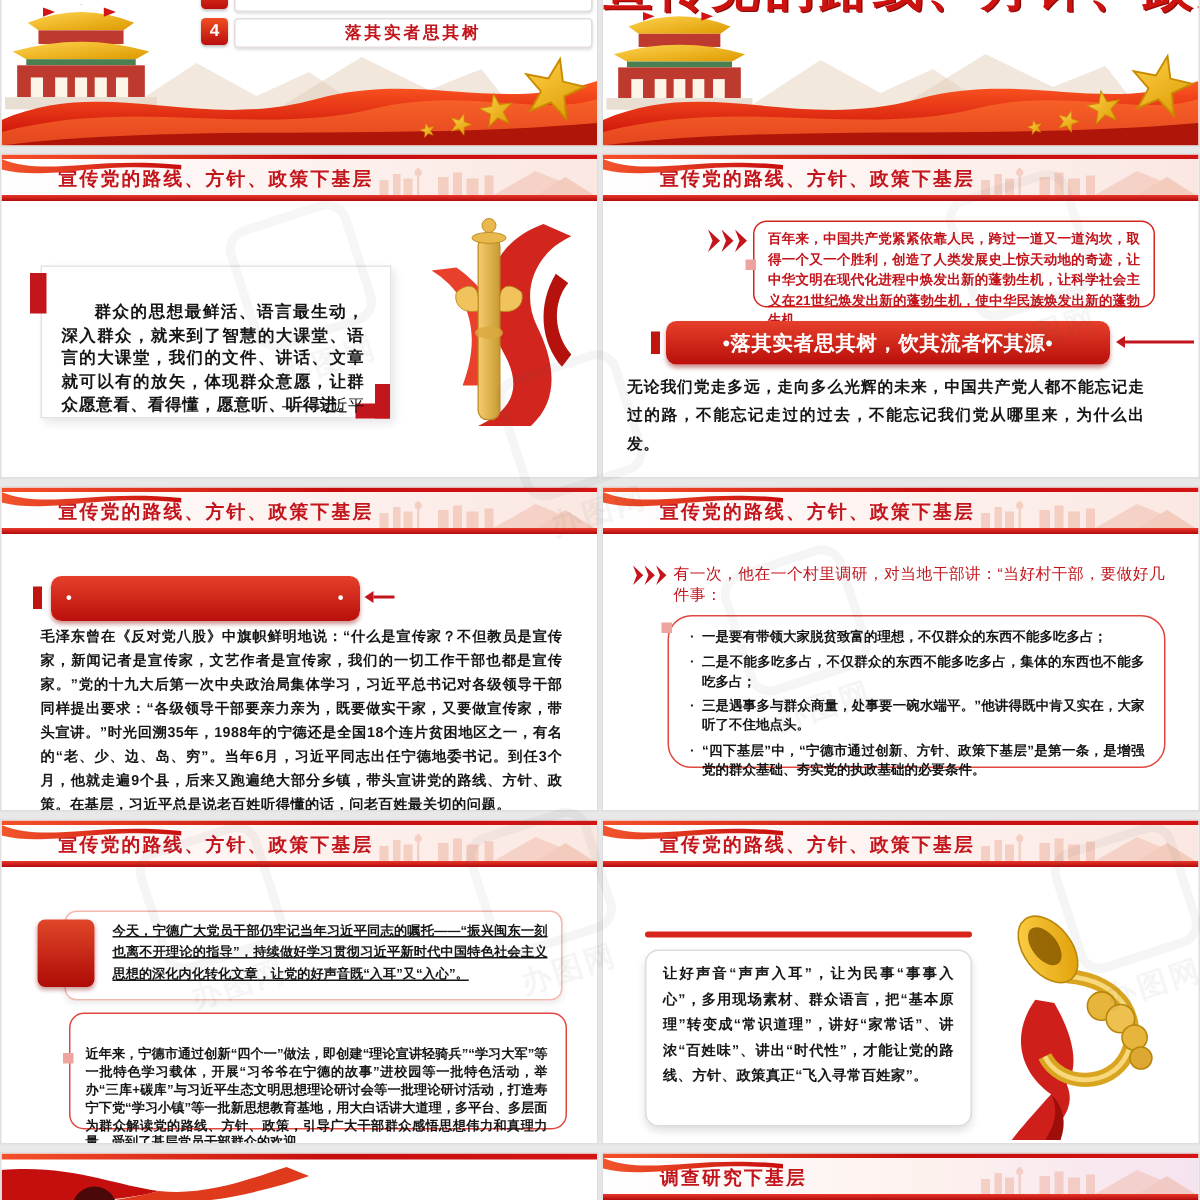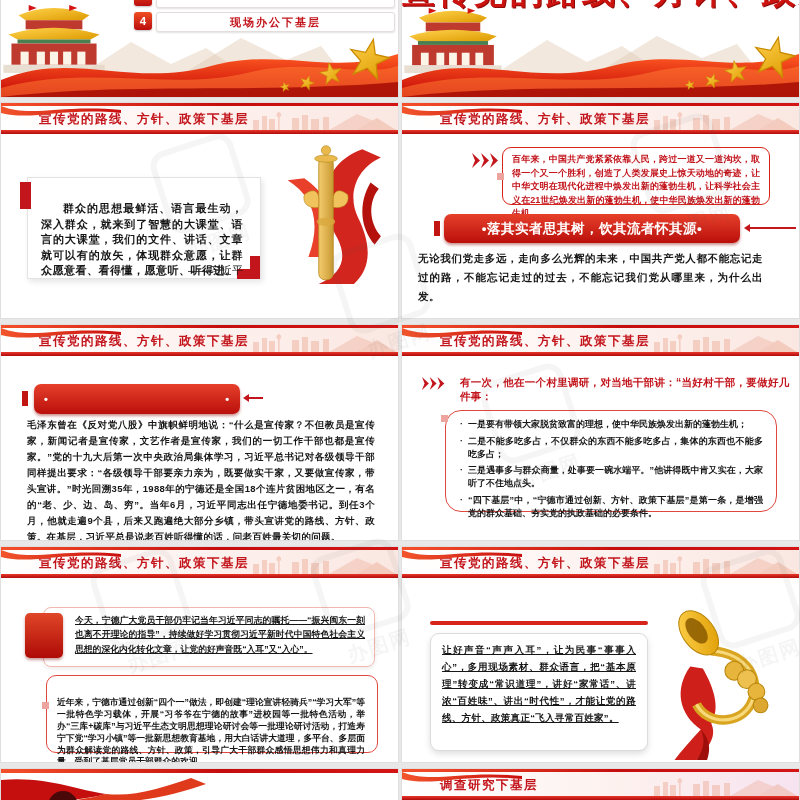--- a/index.html
+++ b/index.html
@@ -37,35 +37,35 @@
   .qtext{position:absolute;left:40px;top:84px;width:202px;font-size:11px;line-height:1.42;text-indent:2em;letter-spacing:.5px;margin-top:14px;}
   .qsign{position:absolute;left:40px;top:160px;width:202px;text-align:right;font-size:11px;font-weight:400;color:#161616;}
   
   .dbox{position:absolute;left:100px;top:44px;width:268px;height:58px;border:1.5px solid #d8251c;border-radius:9px;padding:5px 9px;box-sizing:border-box;font-size:9px;line-height:1.5;text-align:justify;}
   .dpara{position:absolute;left:16px;top:146px;width:345px;font-size:10.5px;line-height:1.8;letter-spacing:.4px;}
   
   .ebanner{left:33px;top:59px;width:206px;height:30px;font-size:13.5px;line-height:30px;display:flex;justify-content:space-between;align-items:center;padding:0 10px;box-sizing:border-box;letter-spacing:1px;}
   .edot{font-size:11px;line-height:30px;}
   .epara{position:absolute;left:26px;top:92px;width:348px;font-size:9.5px;line-height:1.68;letter-spacing:.3px;}
   
-  .fintro{position:absolute;left:58px;top:51px;width:335px;font-size:10.5px;font-weight:700;letter-spacing:.3px;}
+  .fintro{position:absolute;left:47px;top:51px;width:335px;font-size:10.5px;font-weight:400;letter-spacing:.3px;}
   .fbox{position:absolute;left:43px;top:85px;width:330px;height:100px;border:1.2px solid #e0483f;border-radius:16px;}
   .flist{position:absolute;left:58px;top:93px;width:303px;margin:0;padding:0;list-style:none;}
   .flist li{font-size:9px;line-height:1.45;margin-bottom:3.5px;display:flex;}
   .fdot{margin-right:5px;font-weight:900;}
   
   .gbox1{position:absolute;left:42px;top:60px;width:330px;height:58px;border:1px solid #f2b7ad;border-radius:8px;box-shadow:0 2px 4px rgba(0,0,0,.08);}
   .gred{position:absolute;left:24px;top:66px;width:38px;height:45px;border-radius:5px;background:linear-gradient(180deg,#e04628,#ae0b06);box-shadow:0 2px 3px rgba(120,10,5,.4);z-index:4;}
   .g1text{position:absolute;left:74px;top:66px;width:290px;font-size:8.8px;line-height:1.62;text-decoration:underline;}
   .gbox2{position:absolute;left:45px;top:128px;width:330px;height:76px;border:1.2px solid #e0483f;border-radius:10px;}
   .g2text{position:absolute;left:56px;top:150px;width:308px;font-size:8.8px;line-height:1.35;}
   
   .ptitle{position:absolute;left:28px;top:55px;width:218px;text-align:center;font-size:14px;font-weight:900;color:#c3151c;letter-spacing:3px;}
   .pline{position:absolute;left:28px;top:74px;width:218px;height:3.5px;background:#d8251c;border-radius:2px;}
-  .pbox{position:absolute;left:28px;top:86px;width:218px;height:118px;background:#fff;border:1px solid #dcdcdc;border-radius:9px;box-shadow:0 3px 6px rgba(0,0,0,.13);padding:8px 11px;box-sizing:border-box;font-size:9.5px;line-height:1.78;letter-spacing:.3px;text-decoration:underline;}
+  .pbox{position:absolute;left:28px;top:86px;width:218px;height:118px;background:#fff;border:1px solid #dcdcdc;border-radius:9px;box-shadow:0 3px 6px rgba(0,0,0,.13);padding:8px 11px;box-sizing:border-box;font-size:9.5px;line-height:1.78;letter-spacing:.3px;}
   
   .jslide .band{background:linear-gradient(90deg,#ffffff,#fdf1ee 55%,#f6e3f0);}
 </style>
 </head>
 <body>
 
 <div id="canvas">
 
 <svg width="0" height="0" style="position:absolute" aria-hidden="true">
   <defs>
@@ -85,21 +85,21 @@
       <stop offset="0" stop-color="#f2552c"></stop>
           <stop offset="1" stop-color="#c90d0d"></stop>
     </linearGradient>
   </defs>
 </svg>
 
 <div class="slide" style="left:1px;top:-118px;">
   <div class="tocnum" style="top:106px;"></div>
   <div class="tocbar" style="top:106px;"></div>
   <div class="tocnum" style="top:130px;">4</div>
-  <div class="tocbar" style="top:130px;">现场办公下基层</div>
+  <div class="tocbar" style="top:130px;">落其实者思其树</div>
 
   <svg class="art" style="position:absolute;left:-4px;top:121px;width:114px;height:76px;" viewBox="0 0 110 75">
     <path d="M20,12 Q55,-2 90,12 L83,17 L27,17 Z" fill="url(#gGold)"></path>
     <rect x="27" y="17" width="56" height="9" fill="#bf3a2e"></rect>
     <path d="M10,31 Q55,18 100,31 L91,36 L19,36 Z" fill="url(#gGold)"></path>
     <rect x="19" y="36" width="72" height="4" fill="#4a7f52"></rect>
     <rect x="13" y="40" width="84" height="21" fill="#bf3a2e"></rect>
     <rect x="22" y="48" width="8" height="13" fill="#fdf4e8"></rect>
         <rect x="38" y="48" width="8" height="13" fill="#fdf4e8"></rect>
     <rect x="51" y="48" width="8" height="13" fill="#fdf4e8"></rect>
@@ -318,21 +318,21 @@
           <polygon points="18,0 26,7.5 18,15 21,7.5"></polygon>
         </g>
   </svg>
   <div class="fintro redtext">有一次，他在一个村里调研，对当地干部讲：“当好村干部，要做好几件事：</div>
 
   <div class="fbox"></div>
   <div class="pinksq" style="left:39px;top:90px;"></div>
   <ul class="flist blacktext">
     <li>
           <span class="fdot">·</span>
-          <span>一是要有带领大家脱贫致富的理想，使中华民族焕发出新的蓬勃生机；</span>
+          <span>一是要有带领大家脱贫致富的理想，不仅群众的东西不能多吃多占；</span>
         </li>
     <li>
           <span class="fdot">·</span>
           <span>二是不能多吃多占，不仅群众的东西不能多吃多占，集体的东西也不能多吃多占；</span>
         </li>
     <li>
           <span class="fdot">·</span>
           <span>三是遇事多与群众商量，处事要一碗水端平。”他讲得既中肯又实在，大家听了不住地点头。</span>
         </li>
     <li>

